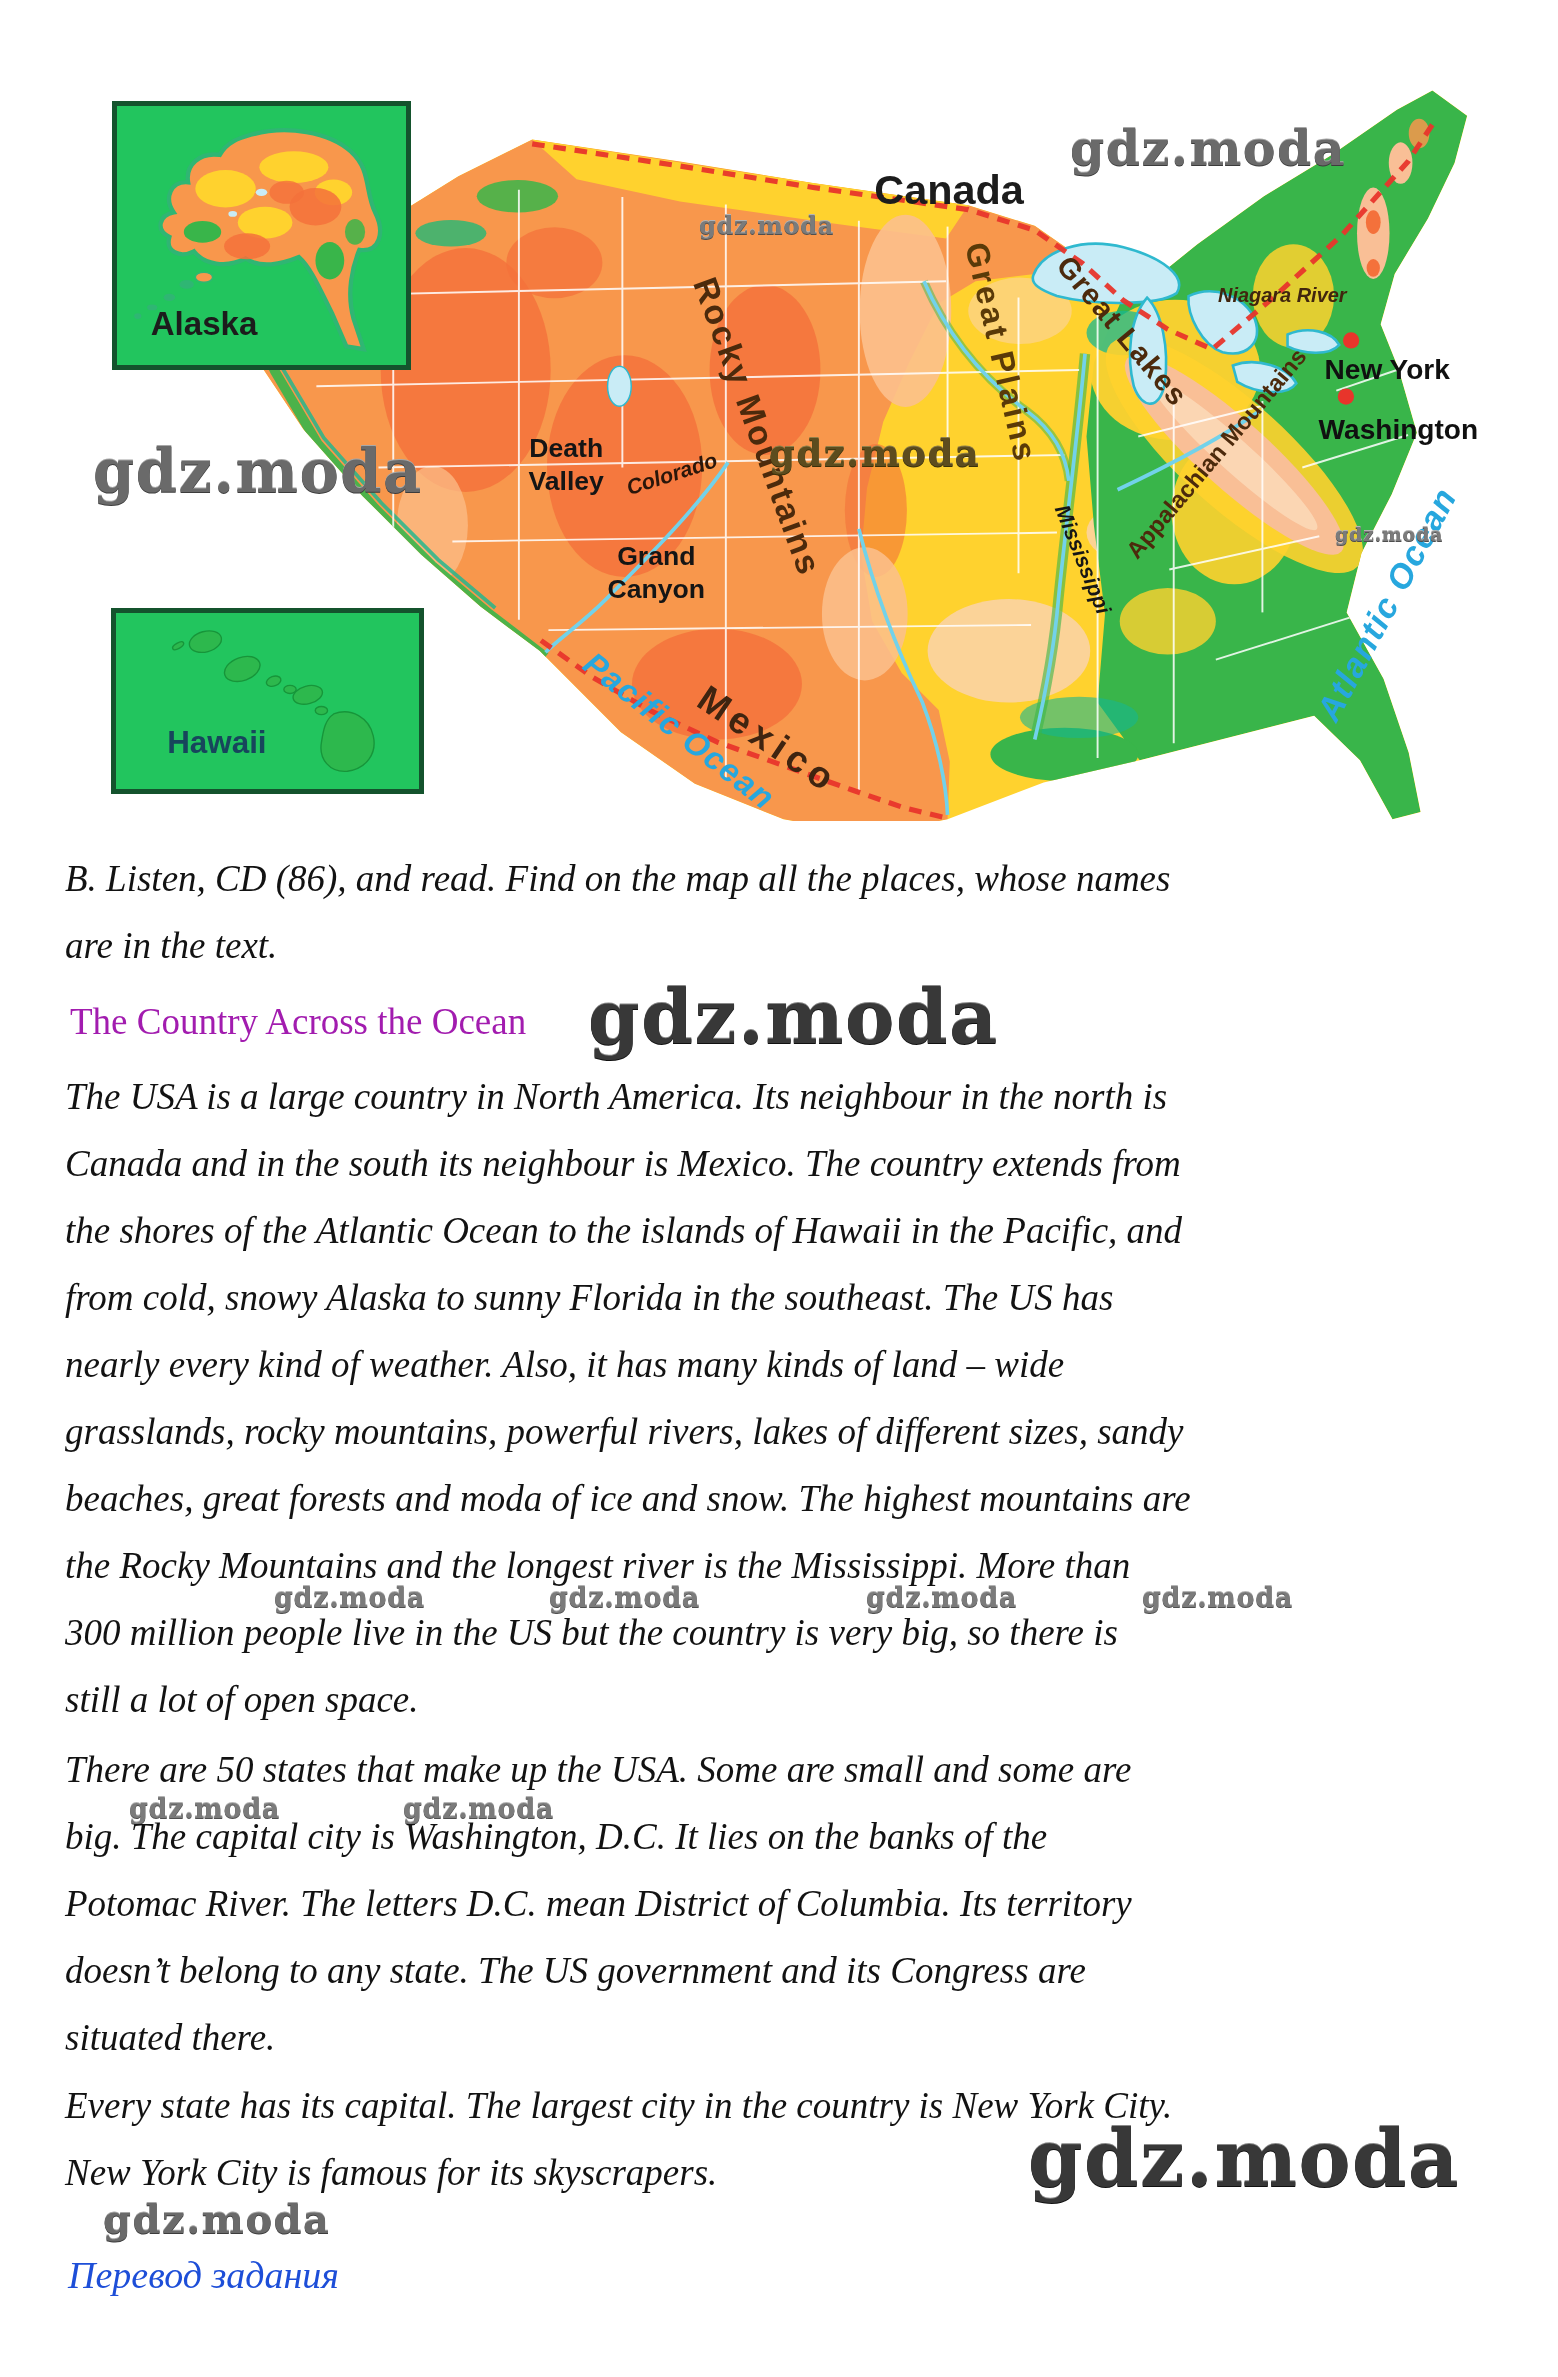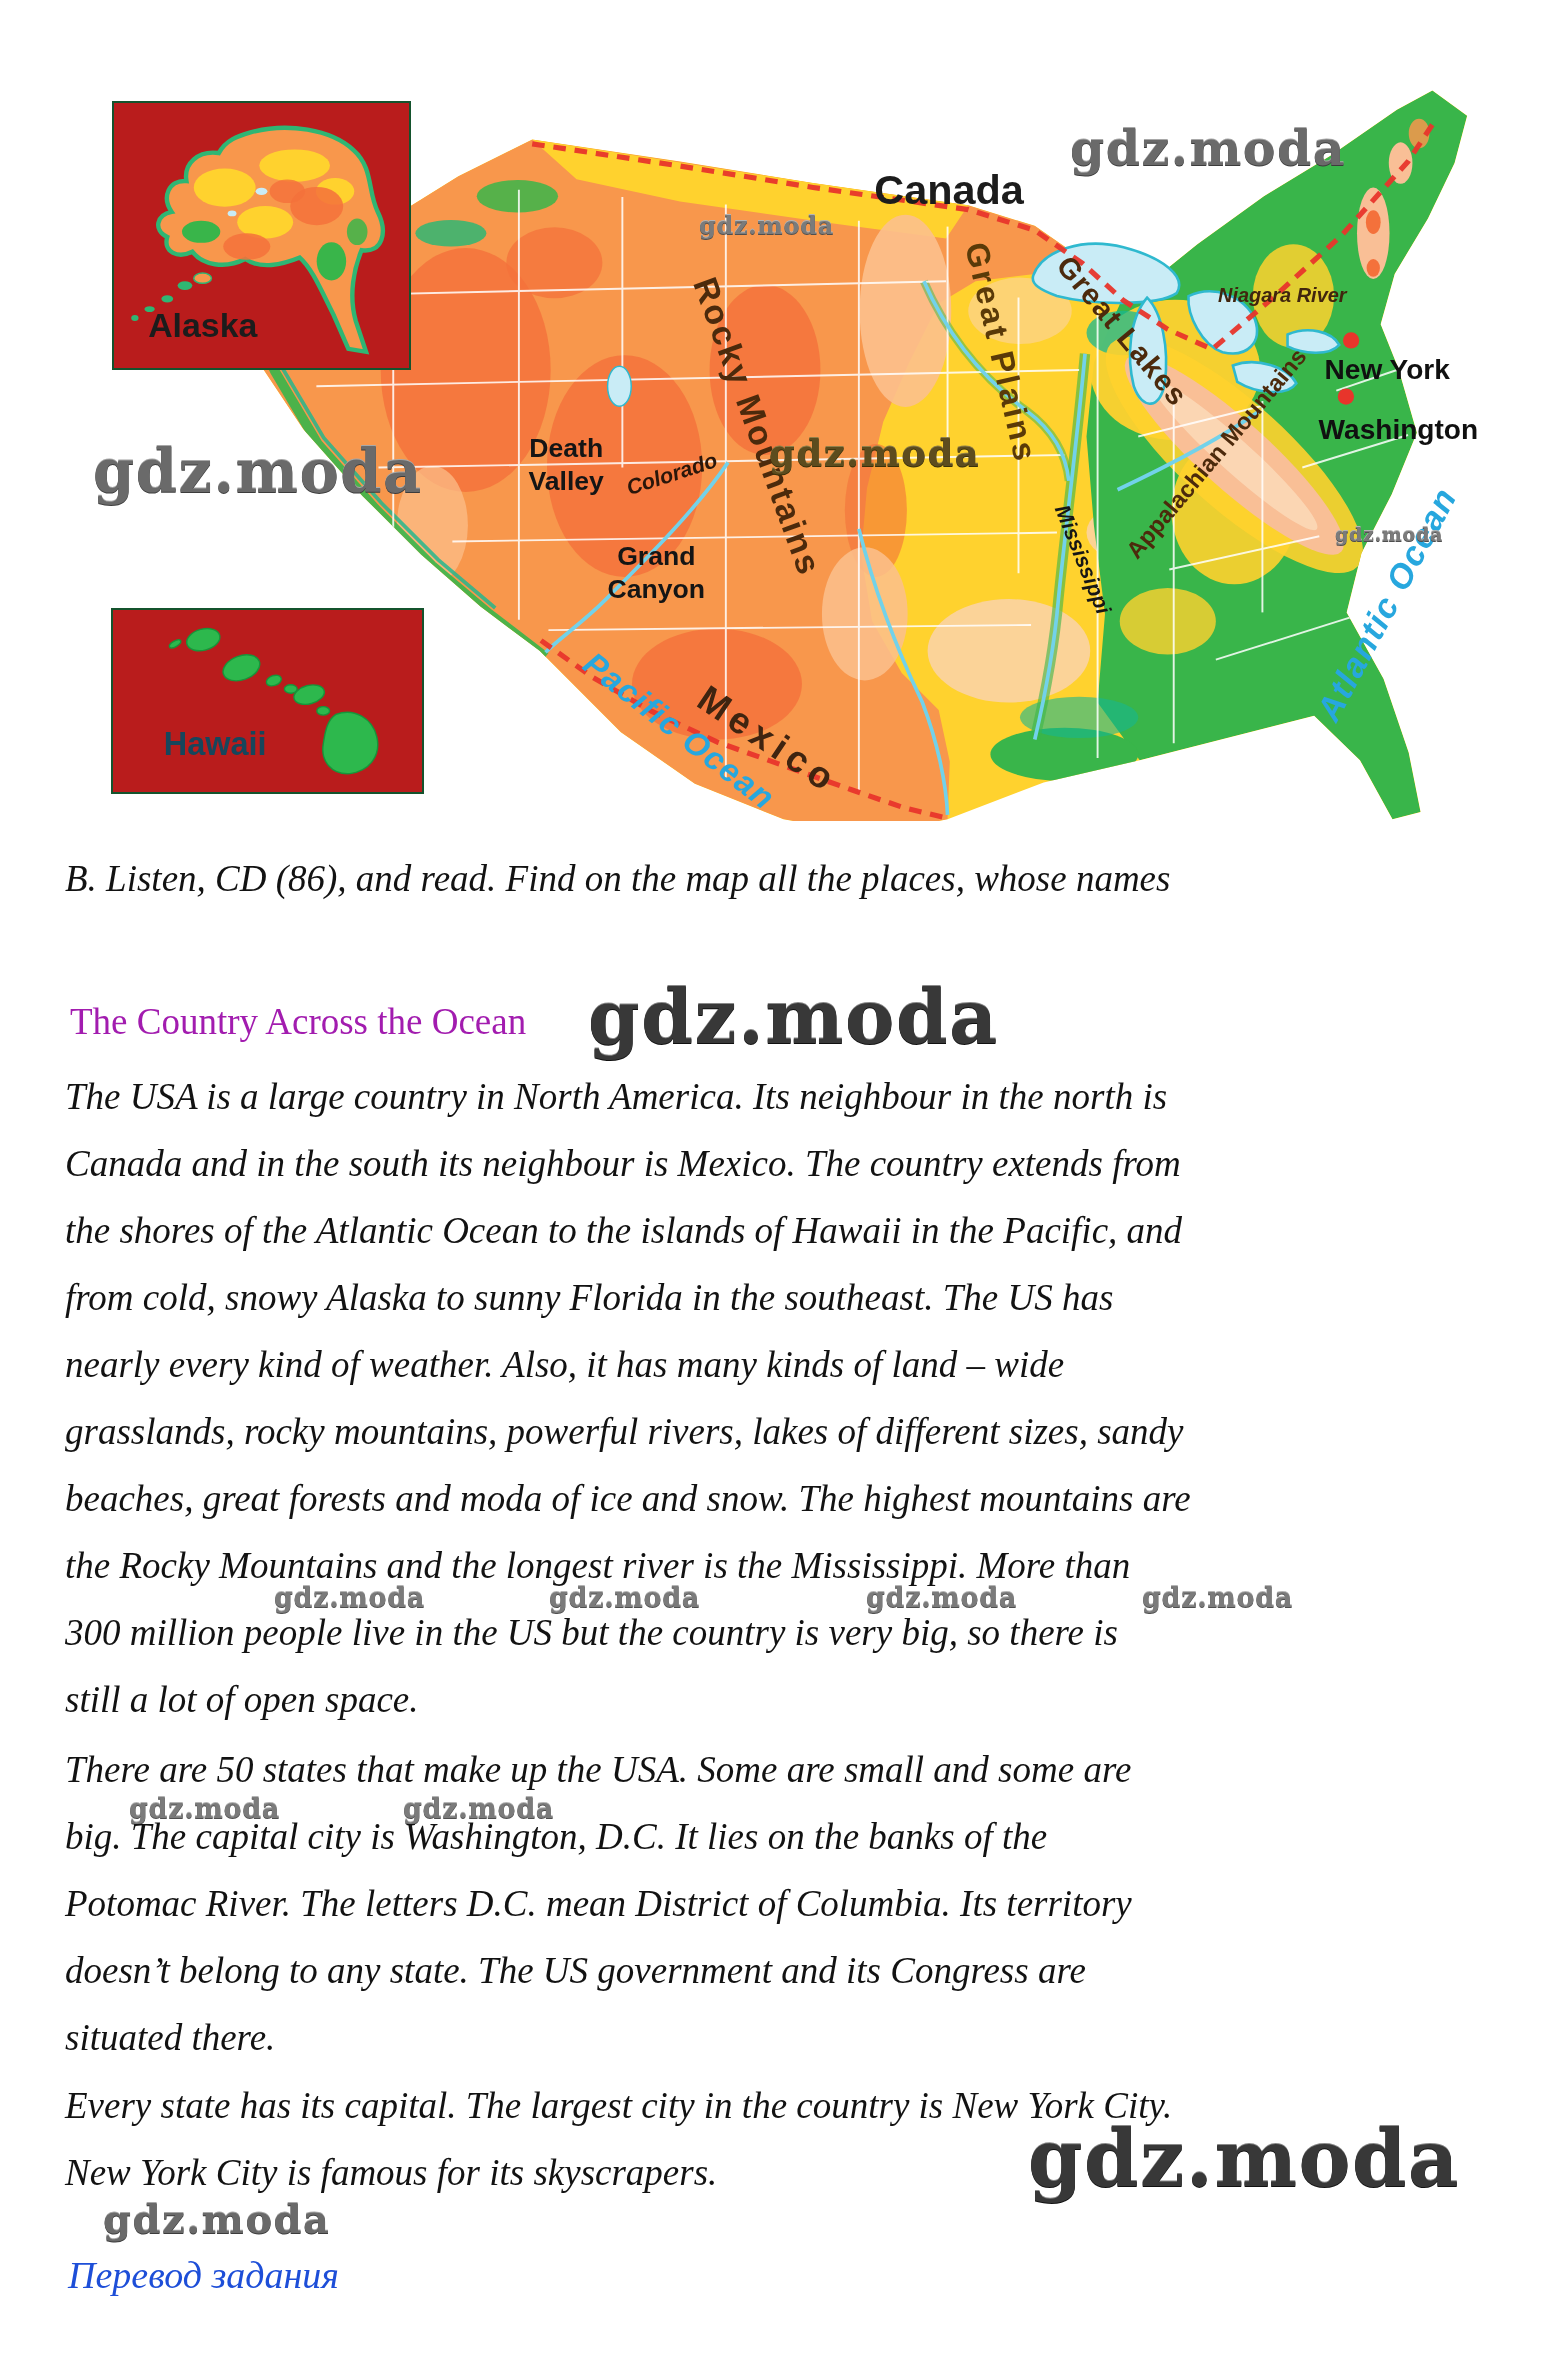--- a/index.html
+++ b/index.html
@@ -1,21 +1,21 @@
 <!DOCTYPE html>
 <html style="font-size:12px"><head>
 <meta charset="utf-8">
 <style>
   html,body{margin:0;padding:0;}
   body{width:1558px;height:2377px;position:relative;background:#ffffff;
        font-family:"Liberation Serif",serif;overflow:hidden;}
 
   
   .map-svg{position:absolute;left:207px;top:52px;width:1286px;height:769px;}
-  .inset{position:absolute;background:#b91c1c;border:2px solid #14532d;box-sizing:border-box;}
+  .inset{position:absolute;background:#22c55e;border:5px solid #14532d;box-sizing:border-box;}
   .inset svg{display:block;width:100%;height:100%;}
   #alaska-inset{left:112px;top:101px;width:299px;height:269px;}
   #hawaii-inset{left:111px;top:608px;width:313px;height:186px;}
 
   
   .wm{position:absolute;font-family:"DejaVu Serif",serif;font-weight:700;
       white-space:nowrap;letter-spacing:1.5px;color:#6a6a6a;line-height:1;
       text-shadow:0 0.7px 0 #3c3c3c,0 -0.7px 0 #a8a8a8;}
   .wm-dark{color:#383838;text-shadow:0 0.7px 0 #101010,0 -0.7px 0 #8a8a8a;}
   .wm-olive{color:#5d4c1e;text-shadow:0 0.7px 0 #39300a,0 -0.7px 0 #90804a;}
@@ -214,20 +214,21 @@
 <div class="wm wm-faint" style="left:549px;top:1584px;font-size:27px;">gdz.moda</div>
 <div class="wm wm-faint" style="left:866px;top:1584px;font-size:27px;">gdz.moda</div>
 <div class="wm wm-faint" style="left:1142px;top:1584px;font-size:27px;">gdz.moda</div>
 <div class="wm wm-faint" style="left:129px;top:1795px;font-size:27px;">gdz.moda</div>
 <div class="wm wm-faint" style="left:403px;top:1795px;font-size:27px;">gdz.moda</div>
 <div class="wm" style="left:103px;top:2199px;font-size:40px;">gdz.moda</div>
 <div class="wm wm-dark" style="left:1028px;top:2120px;font-size:78px;">gdz.moda</div>
 
 <div class="tblock" style="top:845px;">
   <div>B. Listen, CD (86), and read. Find on the map all the places, whose names</div>
+  <div>are in the text.</div>
 </div>
 
 <div class="title-row" style="top:988px;">
   <span>The Country Across the Ocean</span>
 </div>
 
 <div class="tblock" style="top:1063px;">
   <div>The USA is a large country in North America. Its neighbour in the north is</div>
   <div>Canada and in the south its neighbour is Mexico. The country extends from</div>
   <div>the shores of the Atlantic Ocean to the islands of Hawaii in the Pacific, and</div>

